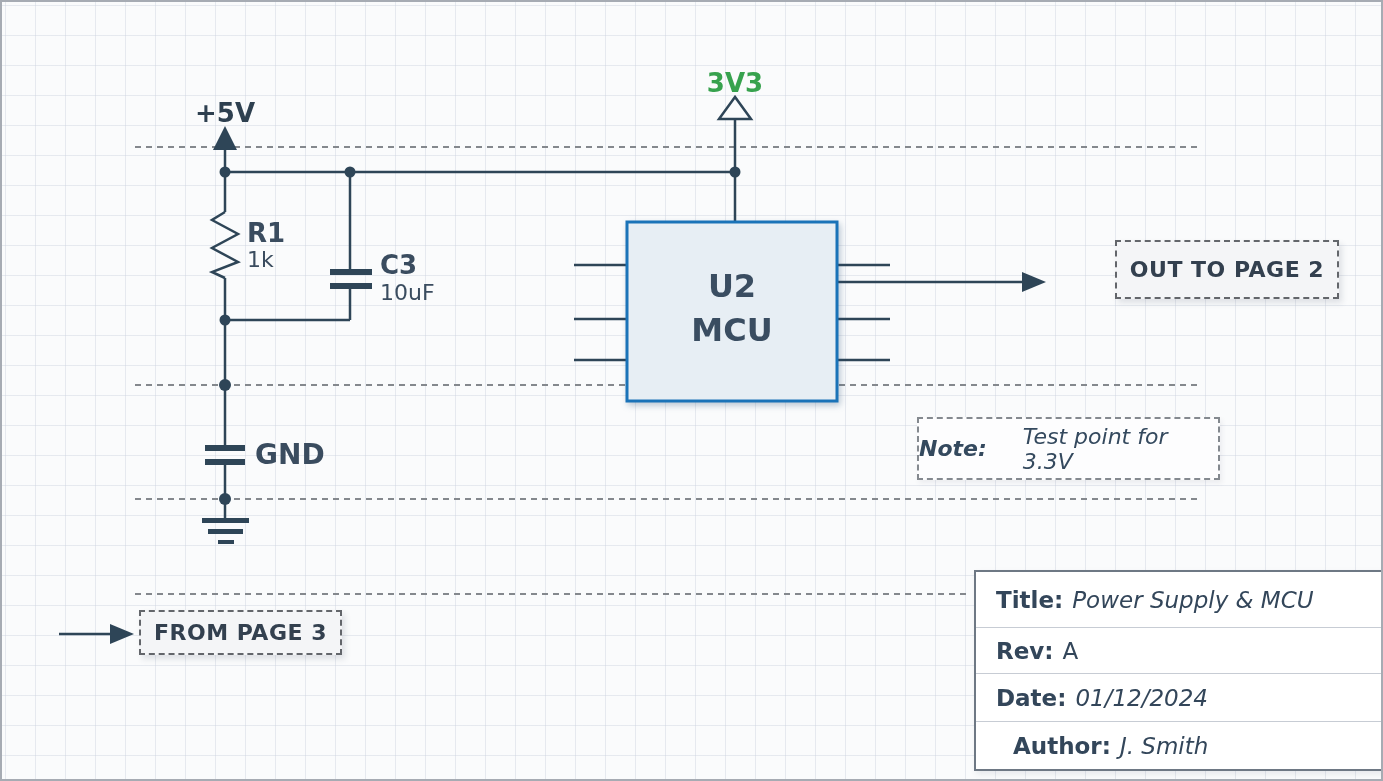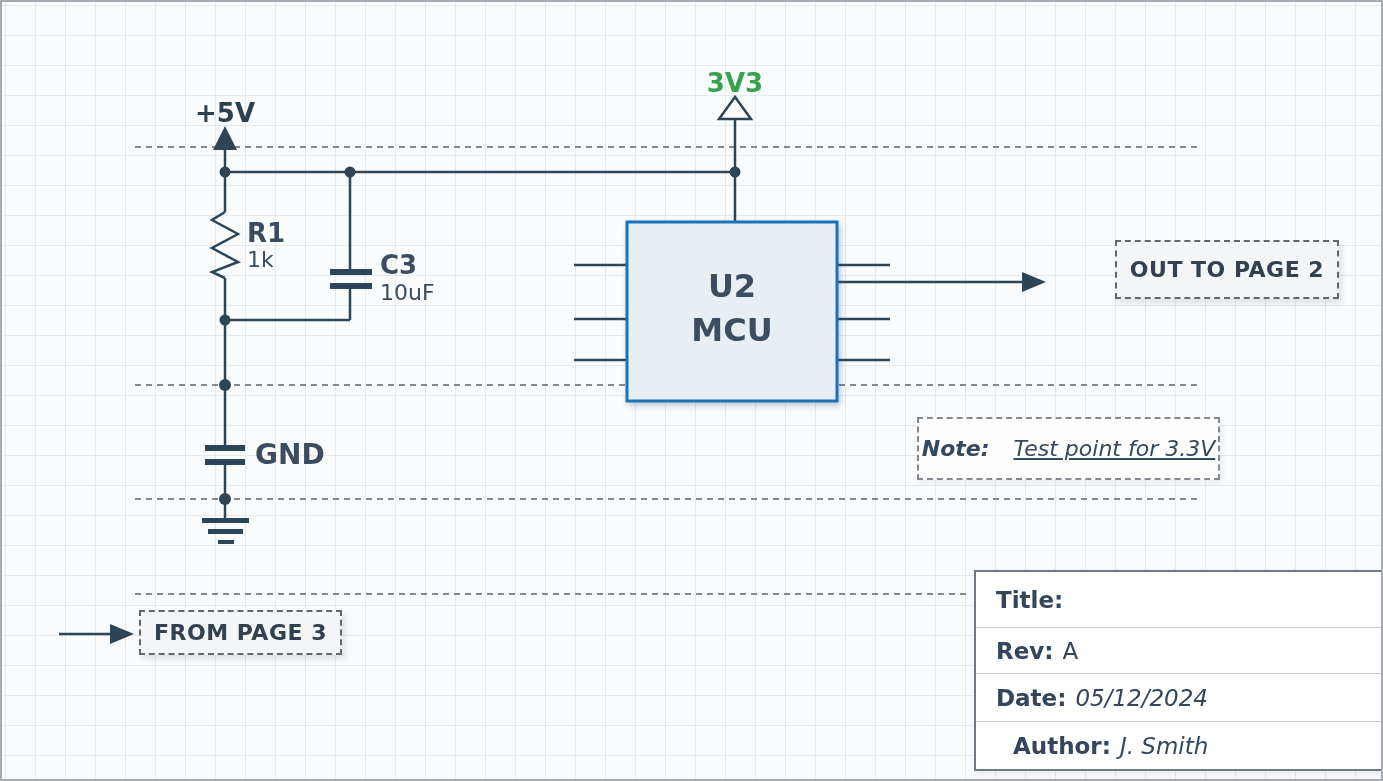--- a/index.html
+++ b/index.html
@@ -38,21 +38,21 @@
   .dash-box .cap-text{font-size:22px;font-weight:600;color:#33404f;letter-spacing:0.5px;}
   .note-box{
     position:absolute;left:915px;top:415px;width:303px;height:63px;
     background:#fdfdfe;border:2px dashed #84898f;
     display:flex;align-items:center;justify-content:center;
     font-size:22px;font-style:italic;color:#34495e;
     box-shadow:2px 3px 5px rgba(60,70,90,0.08);
     gap:12px;
   }
   .note-box .note-label{font-weight:700;}
-  .note-box .note-text{margin-left:12px;text-decoration:underline;}
+  .note-box .note-text{margin-left:24px;}
   .title-block{
     position:absolute;left:972px;top:568px;width:484px;height:201px;
     background:#ffffff;border:2px solid #6e7884;
     box-shadow:2px 3px 6px rgba(60,70,90,0.10);
     display:flex;flex-direction:column;
   }
   .tb-row{
     display:flex;align-items:center;padding-left:20px;
     font-size:23px;color:#33465a;
   }
@@ -158,28 +158,29 @@
   </div>
 
   <div class="note-box">
     <span class="note-label">Note:</span>
     <span class="note-text">Test point for 3.3V</span>
   </div>
 
   <div class="title-block">
     <div class="tb-row r-title">
       <span class="tb-label">Title:</span>
+      <span class="tb-value it">Power Supply &amp; MCU</span>
     </div>
     <div class="tb-row r-rev">
       <span class="tb-label">Rev:</span>
       <span class="tb-value">A</span>
     </div>
     <div class="tb-row r-date">
       <span class="tb-label">Date:</span>
-      <span class="tb-value it">05/12/2024</span>
+      <span class="tb-value it">01/12/2024</span>
     </div>
     <div class="tb-row r-author">
       <span class="tb-label">Author:</span>
       <span class="tb-value it">J. Smith</span>
     </div>
   </div>
 
 </div>
 
 </body></html>

